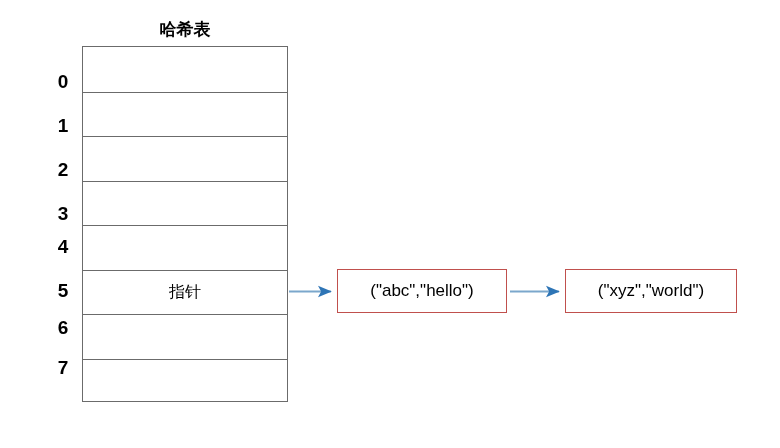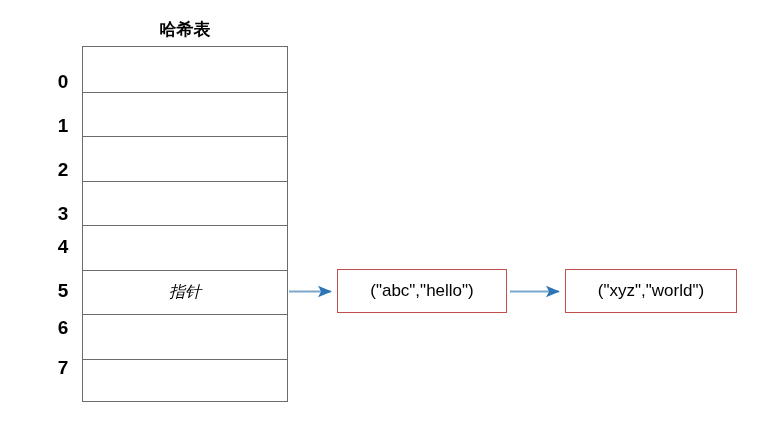--- a/index.html
+++ b/index.html
@@ -131,21 +131,21 @@
     </div>
     <div class="bucket-row" style="top:89px;">
       <span class="bucket-text"></span>
     </div>
     <div class="bucket-row" style="top:133.5px;">
       <span class="bucket-text"></span>
     </div>
     <div class="bucket-row" style="top:178px;">
       <span class="bucket-text"></span>
     </div>
-    <div class="bucket-row" style="top:222.5px;font-style:italic;">
+    <div class="bucket-row" style="top:222.5px;">
       <span class="bucket-text">指针</span>
     </div>
     <div class="bucket-row" style="top:267px;">
       <span class="bucket-text"></span>
     </div>
     <div class="bucket-row" style="top:311.5px;">
       <span class="bucket-text"></span>
     </div>
   </div>
 

